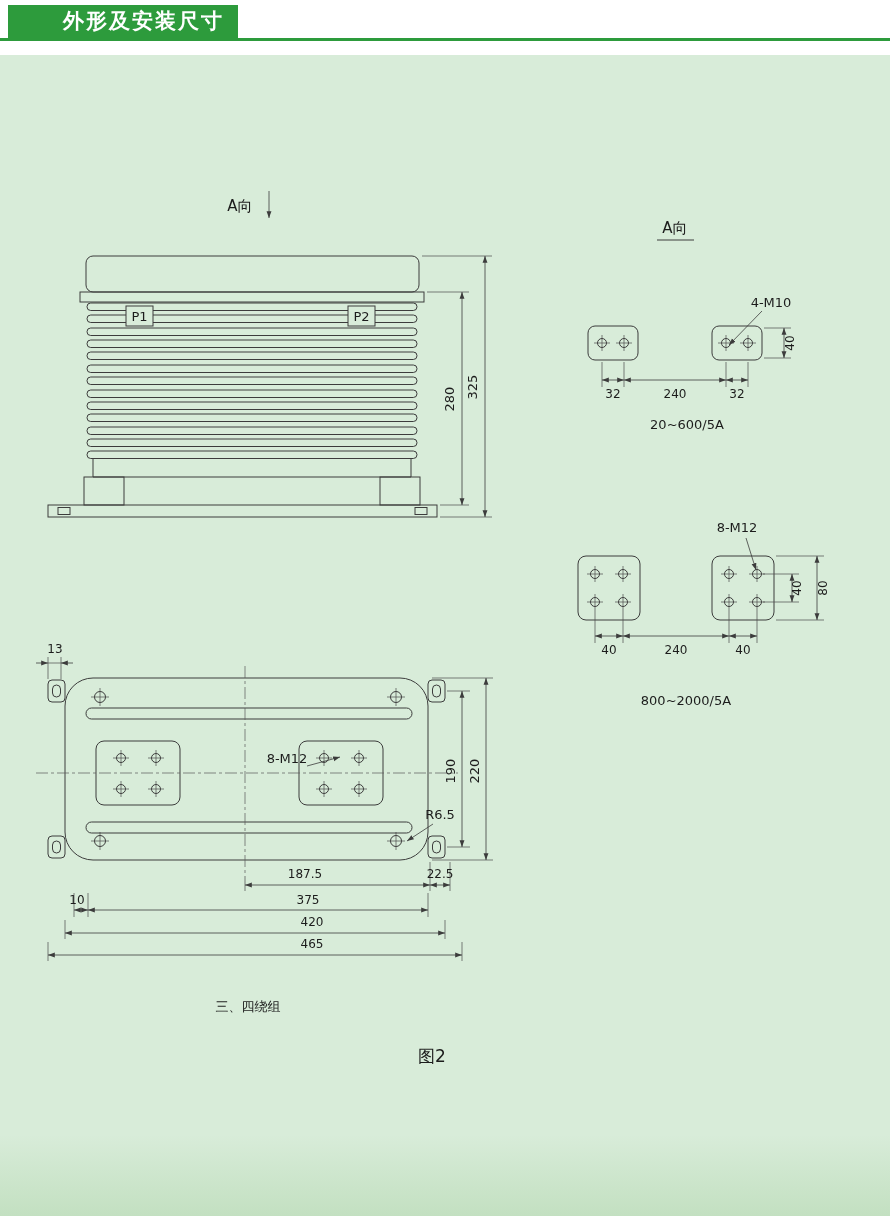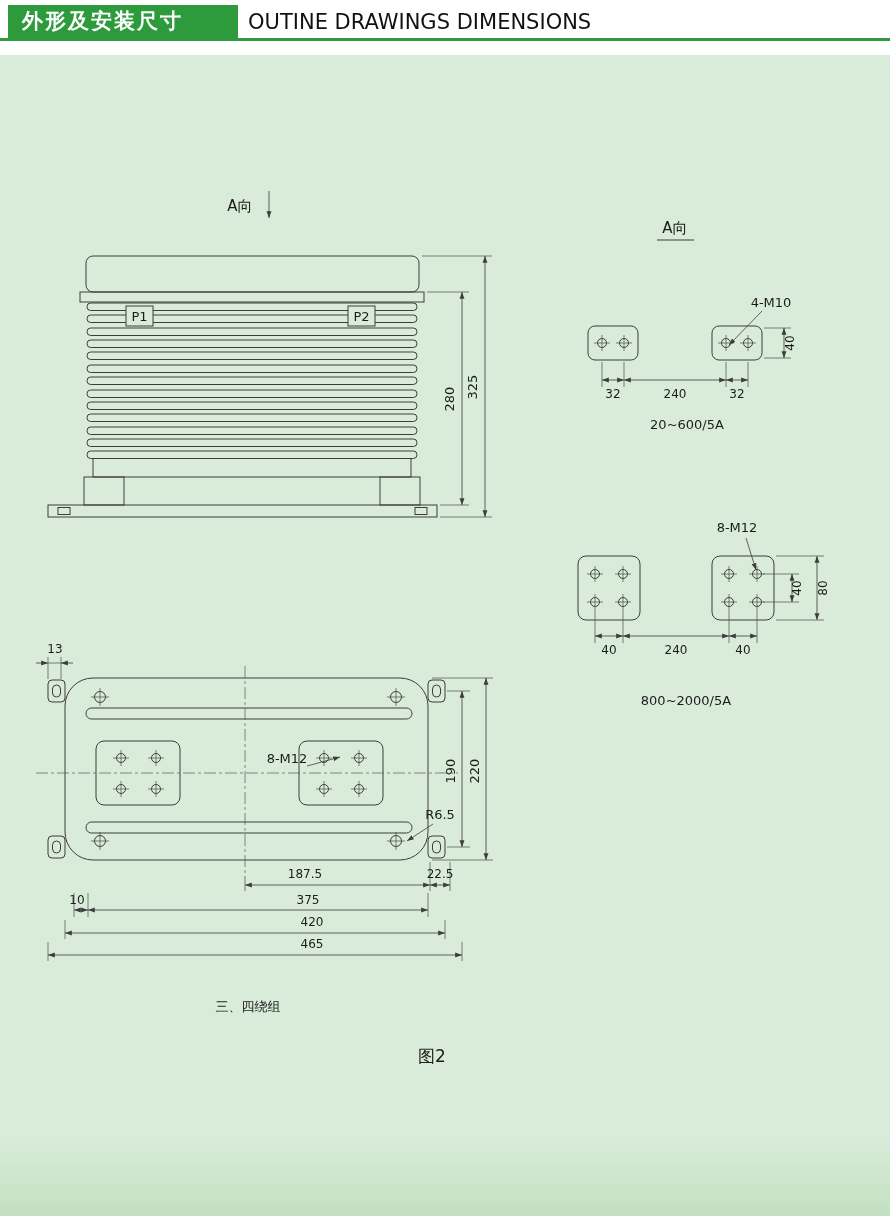--- a/index.html
+++ b/index.html
@@ -11,21 +11,21 @@
     overflow:hidden;
   }
   .content-bg {
     position:absolute; left:0; top:55px; width:890px; height:1161px;
     background:linear-gradient(180deg,#d8ecd9 0%,#d8ecd9 93%,#c3e0c1 100%);
   }
   .header { position:absolute; left:0; top:0; width:890px; height:42px; background:#fff; z-index:3; }
   .header-cn {
     position:absolute; left:8px; top:5px; height:33px; min-width:230px;
     background:#2d9b3c; color:#ffffff; font-size:21px; font-weight:bold;
-    line-height:33px; padding:0 14px; letter-spacing:2px; text-align:left;
+    line-height:33px; padding:0 14px; letter-spacing:2px; text-align:right;
   }
   .header-en {
     position:absolute; left:248px; top:5px; height:33px;
     color:#111; font-size:21px; line-height:35px; white-space:nowrap;
   }
   .header-rule { position:absolute; left:0; top:38px; width:890px; height:3px; background:#2d9b3c; }
   svg.drawing { position:absolute; left:0; top:0; z-index:2; }
   .ln   { stroke:#3c3c3c; stroke-width:1; fill:none; }
   .thin { stroke:#4a4a4a; stroke-width:0.7; fill:none; }
   .dim  { stroke:#3c3c3c; stroke-width:0.8; fill:none; }
@@ -36,21 +36,20 @@
   text.f15 { font-size:15px; }
   text.f17 { font-size:17px; }
 </style>
 </head>
 <body>
 
 <div class="content-bg"></div>
 
 <div class="header">
   <div class="header-cn">外形及安装尺寸</div>
-  <div class="header-en">OUTINE DRAWINGS DIMENSIONS</div>
   <div class="header-rule"></div>
 </div>
 
 <svg class="drawing" width="890" height="1216" viewBox="0 0 890 1216">
   <defs>
     <marker id="ah" viewBox="0 0 10 10" refX="9.5" refY="5" markerWidth="9" markerHeight="9" orient="auto-start-reverse">
       <path d="M0,1.6 L9.5,5 L0,8.4 z" fill="#3c3c3c"></path>
     </marker>
   </defs>
 

